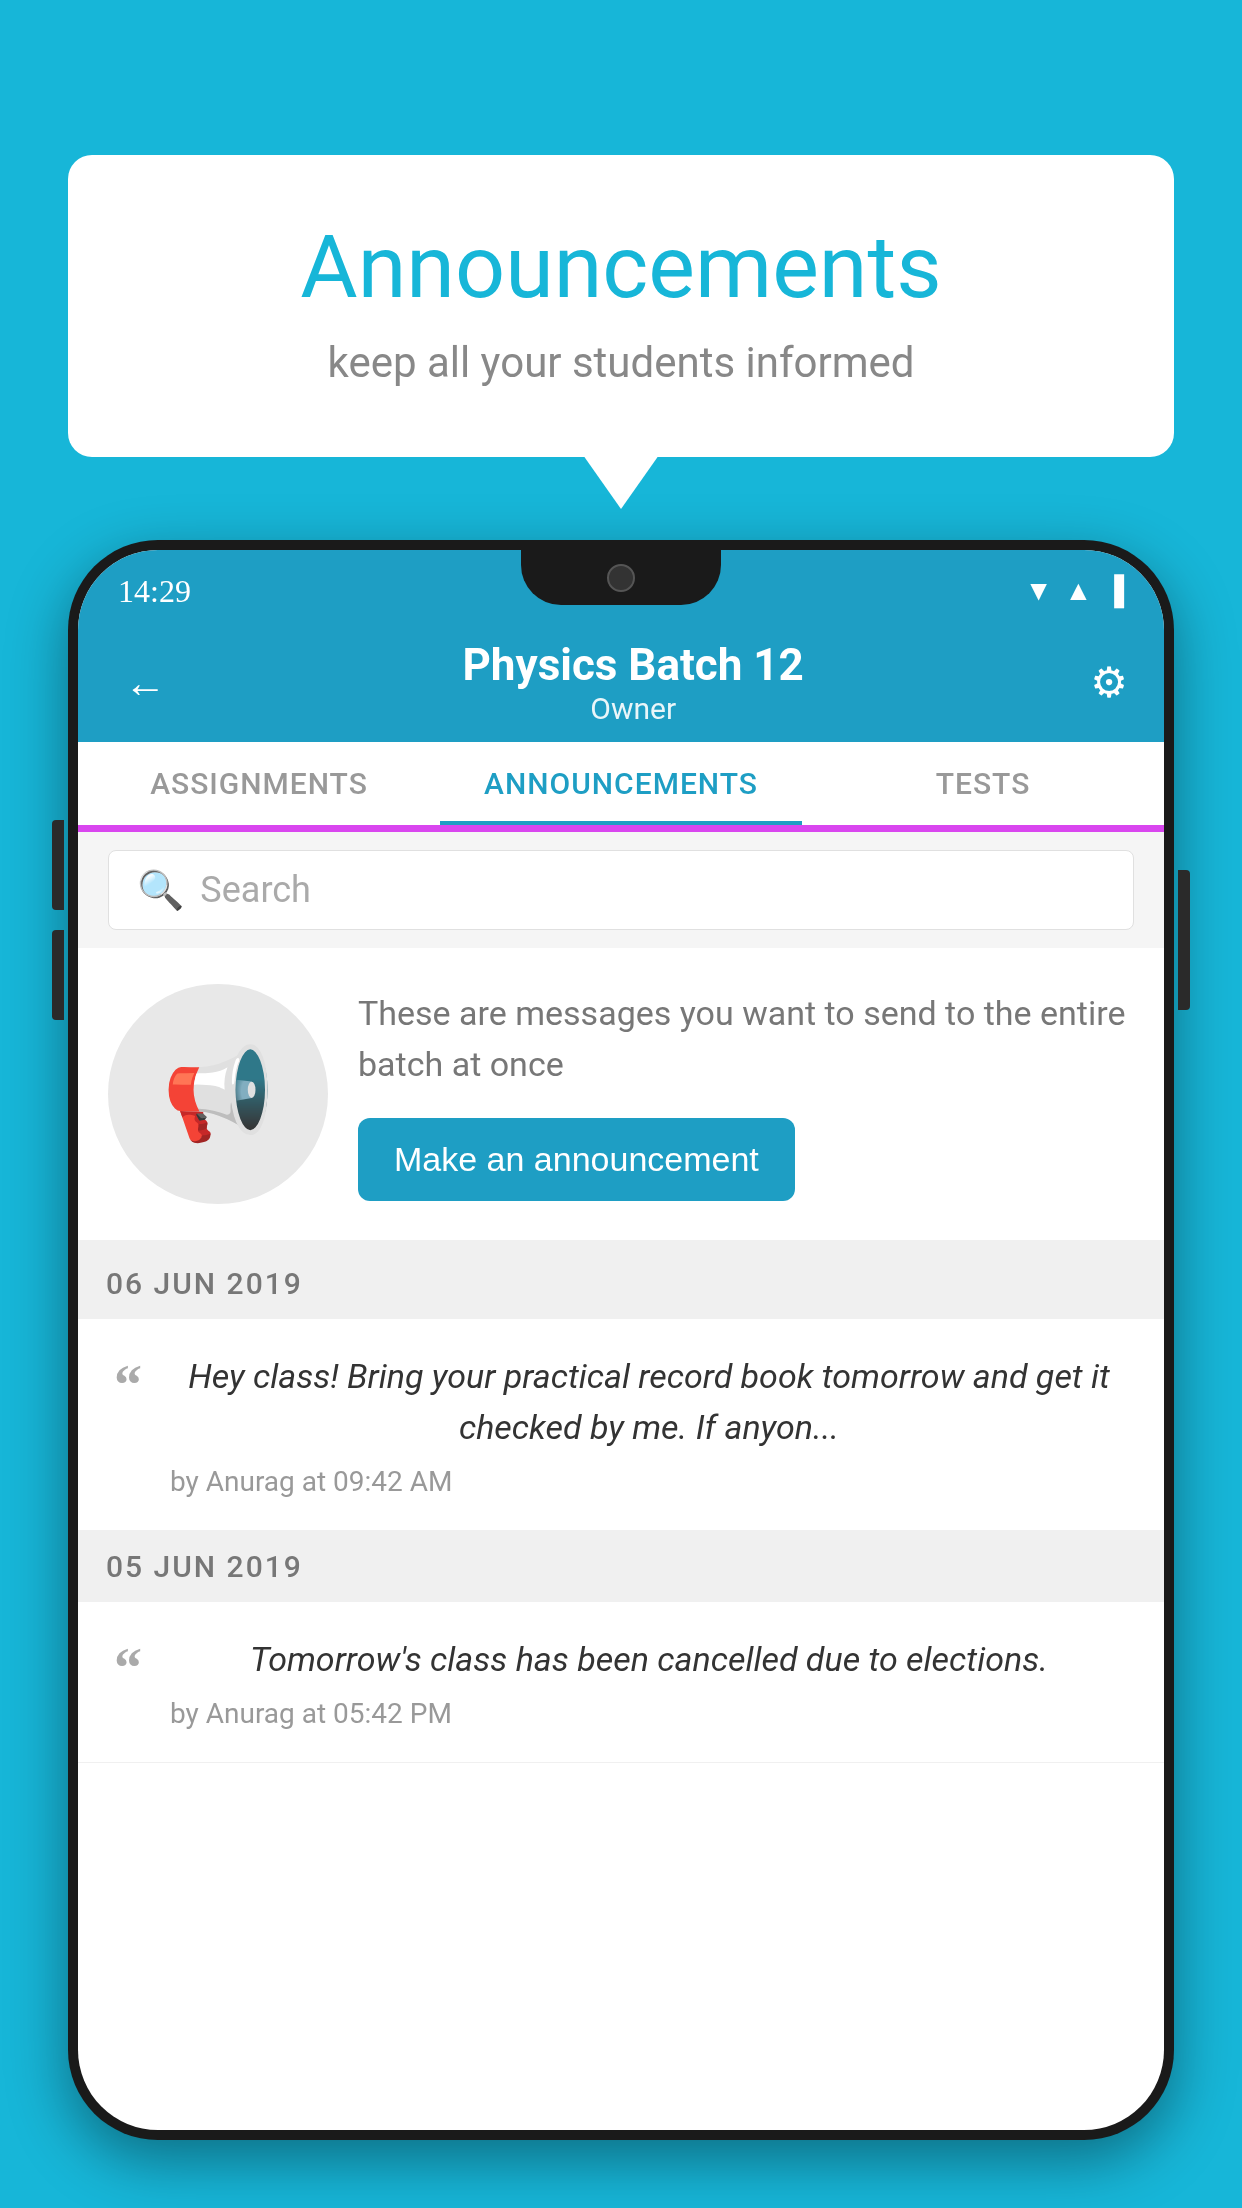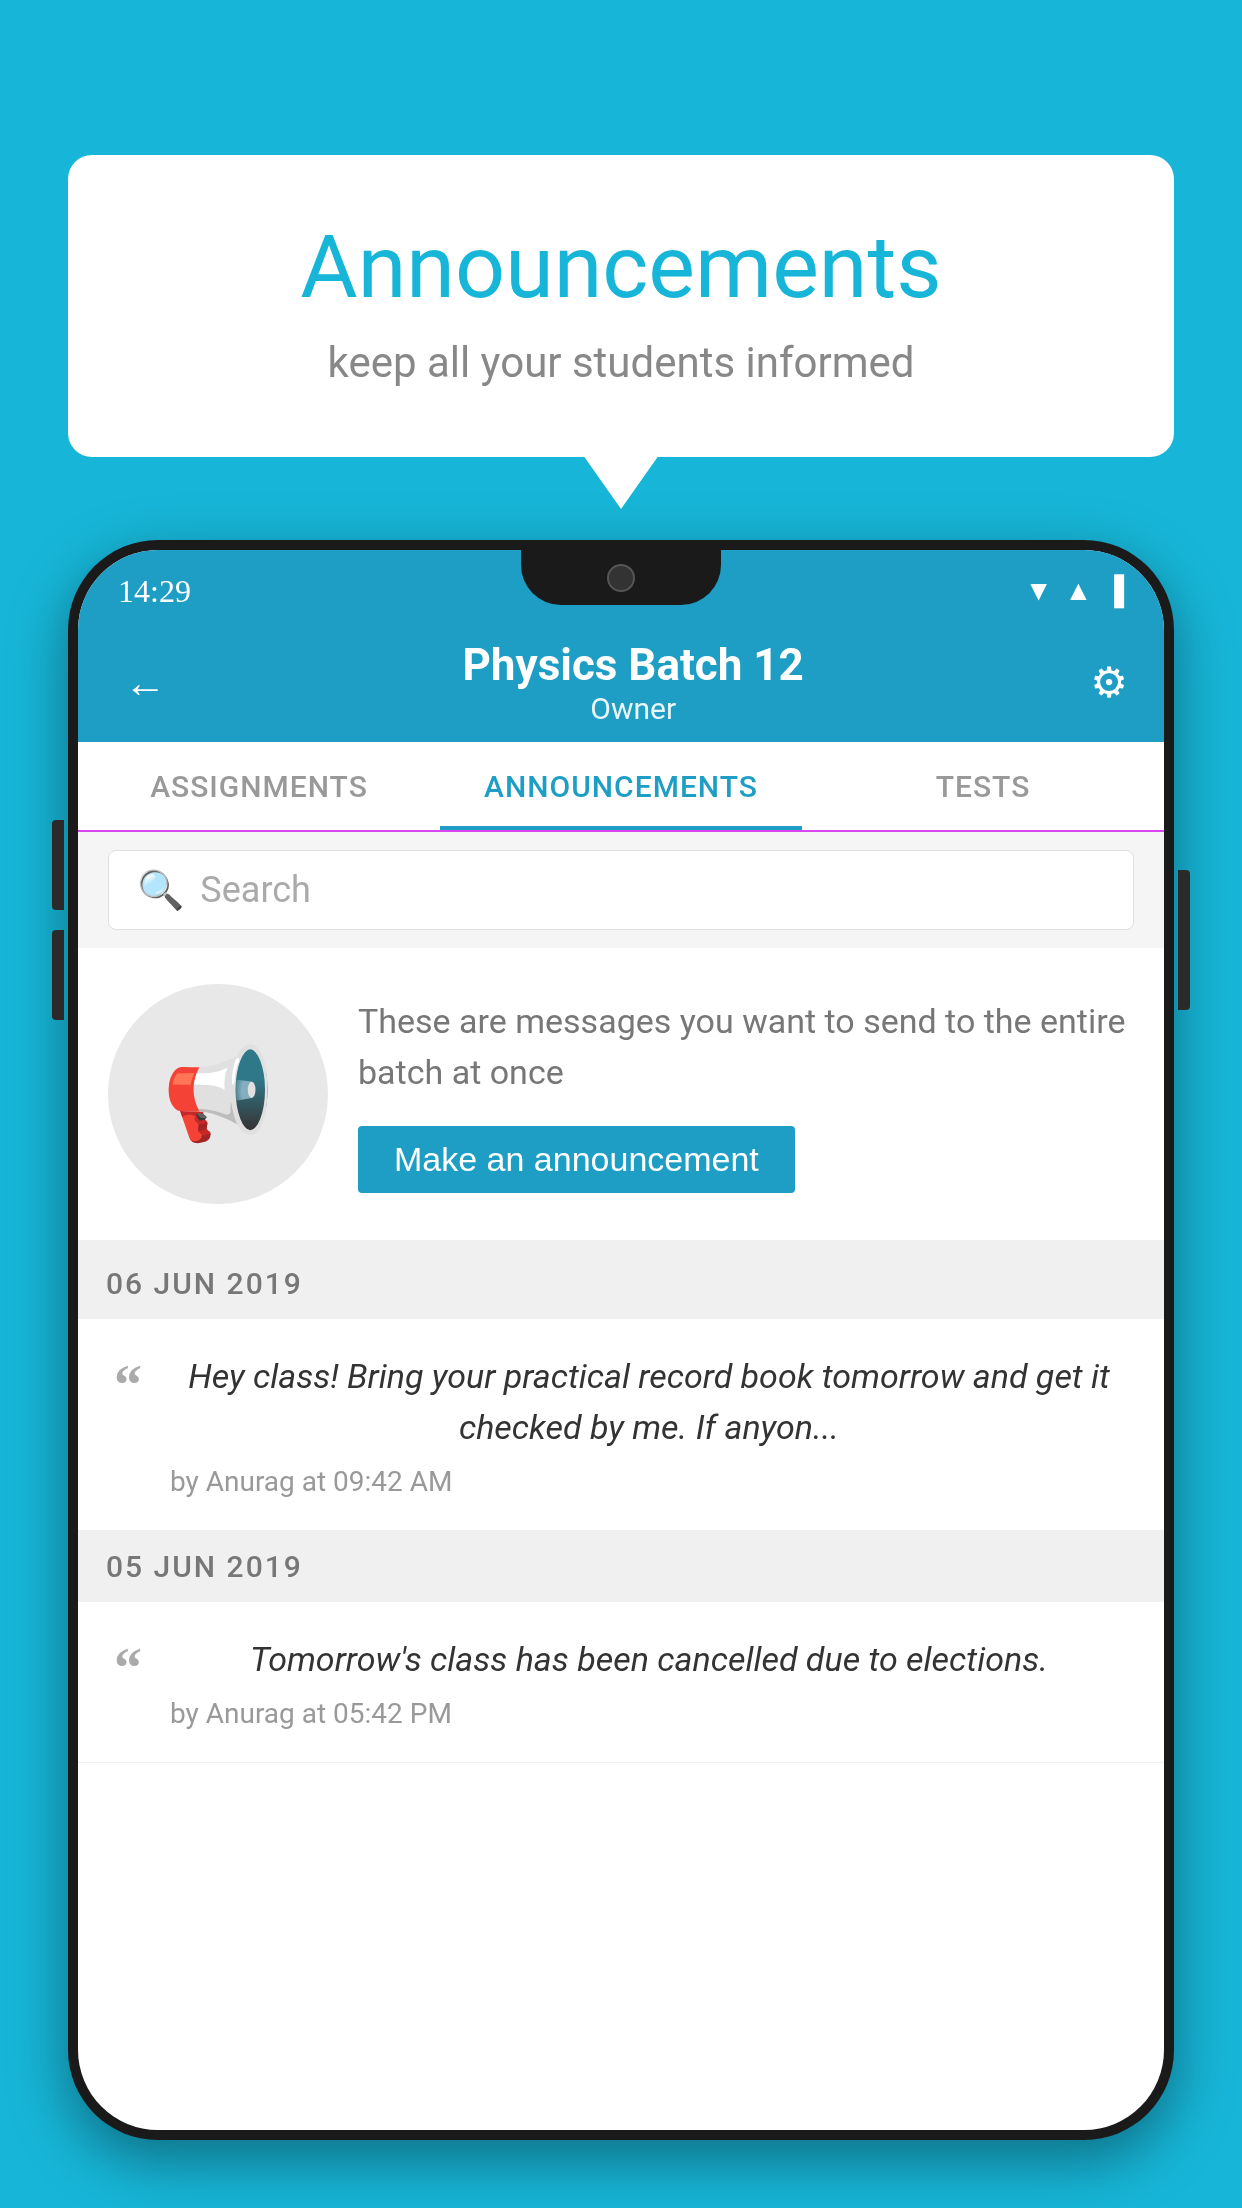--- a/index.html
+++ b/index.html
@@ -173,21 +173,21 @@
       font-size: 42px;
       cursor: pointer;
     }
 
     
     .tabs-bar {
       background: white;
       height: 90px;
       display: flex;
       align-items: stretch;
-      border-bottom: 2px solid #d946ef;
+      border-bottom: 7px solid #d946ef;
     }
 
     .tab-item {
       flex: 1;
       display: flex;
       align-items: center;
       justify-content: center;
       font-size: 30px;
       font-weight: 500;
       color: #999;
@@ -271,22 +271,22 @@
       color: #777;
       font-size: 34px;
       line-height: 1.5;
       margin-bottom: 28px;
     }
 
     .make-announcement-btn {
       background: #1e9ec4;
       color: white;
       border: none;
-      border-radius: 4px;
-      padding: 14px 36px;
+      border-radius: 12px;
+      padding: 22px 36px;
       font-size: 34px;
       font-weight: 500;
       cursor: pointer;
     }
 
     
     .date-divider {
       background: #f0f0f0;
       padding: 18px 28px;
       font-size: 30px;

